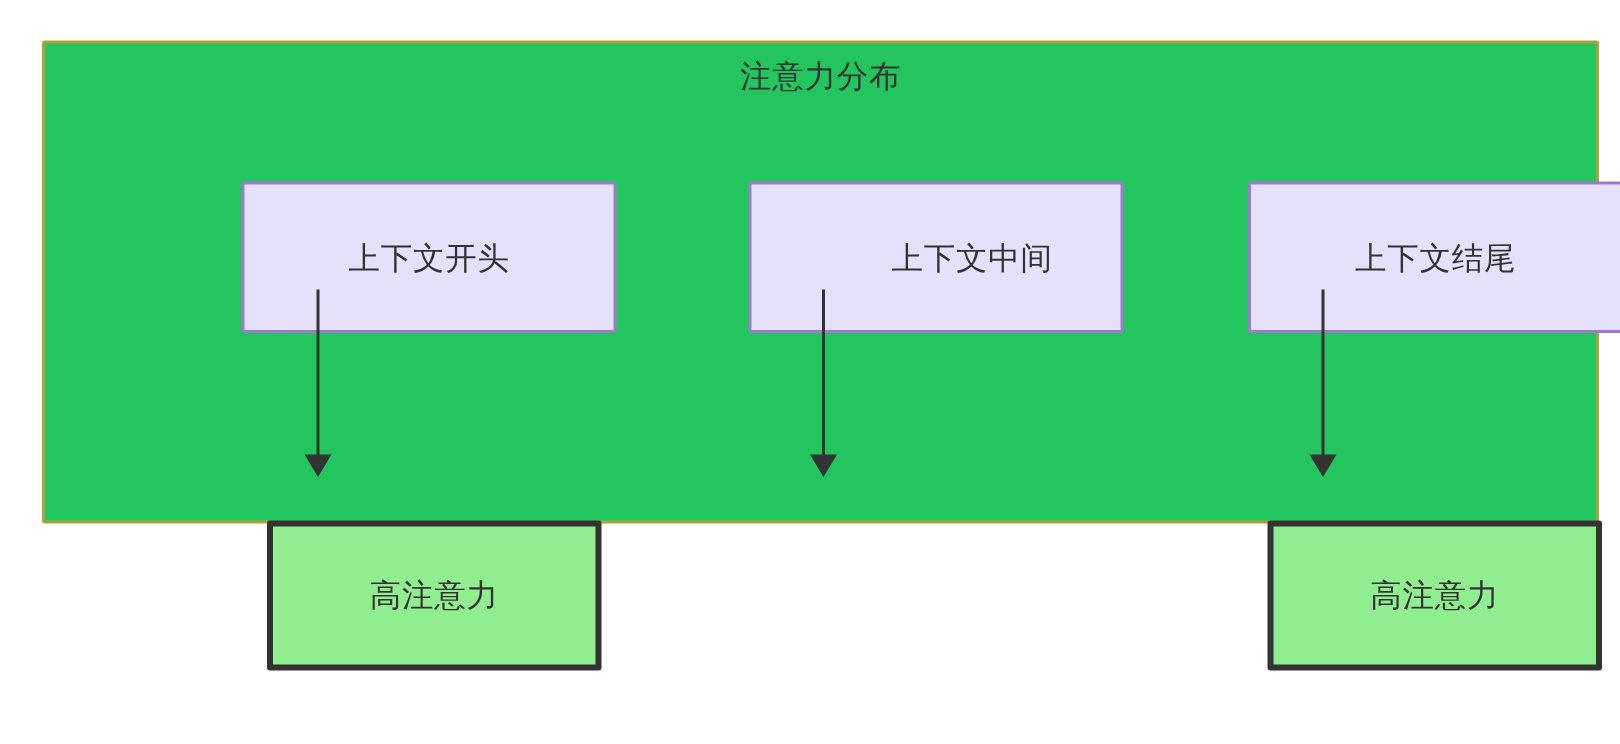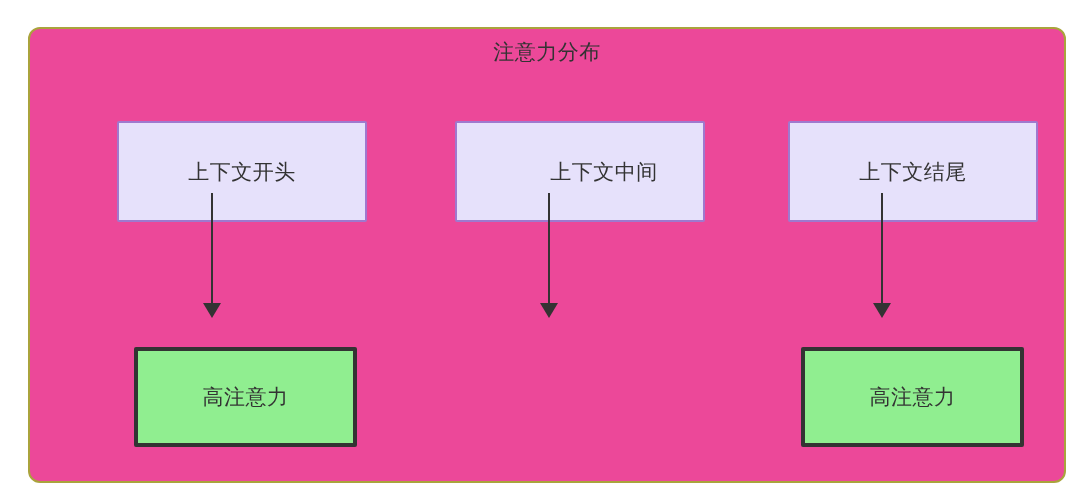--- a/index.html
+++ b/index.html
@@ -23,25 +23,25 @@
     height: 496px;
     background: #ffffff;
   }
 
   
   .subgraph {
     position: absolute;
     left: 28px;
     top: 27px;
     width: 1038px;
-    height: 456px;
+    height: 322px;
     box-sizing: border-box;
-    background: #ec4899;
+    background: #22c55e;
     border: 2px solid #aaa33c;
-    border-radius: 12px;
+    border-radius: 2px;
   }
 
   .subgraph-title {
     position: absolute;
     left: 0;
     top: 10px;
     width: 100%;
     text-align: center;
     font-size: 21px;
     line-height: 26px;
@@ -53,20 +53,21 @@
   
   .node {
     position: absolute;
     box-sizing: border-box;
     display: flex;
     align-items: center;
     justify-content: center;
     text-align: center;
     color: #333333;
     white-space: nowrap;
+    margin-left: 44px;
   }
 
   .node.context {
     width: 250px;
     height: 101px;
     background: #e6e1fb;
     border: 2px solid #9f79ce;
     border-radius: 2px;
     font-size: 21px;
     letter-spacing: 0.5px;

